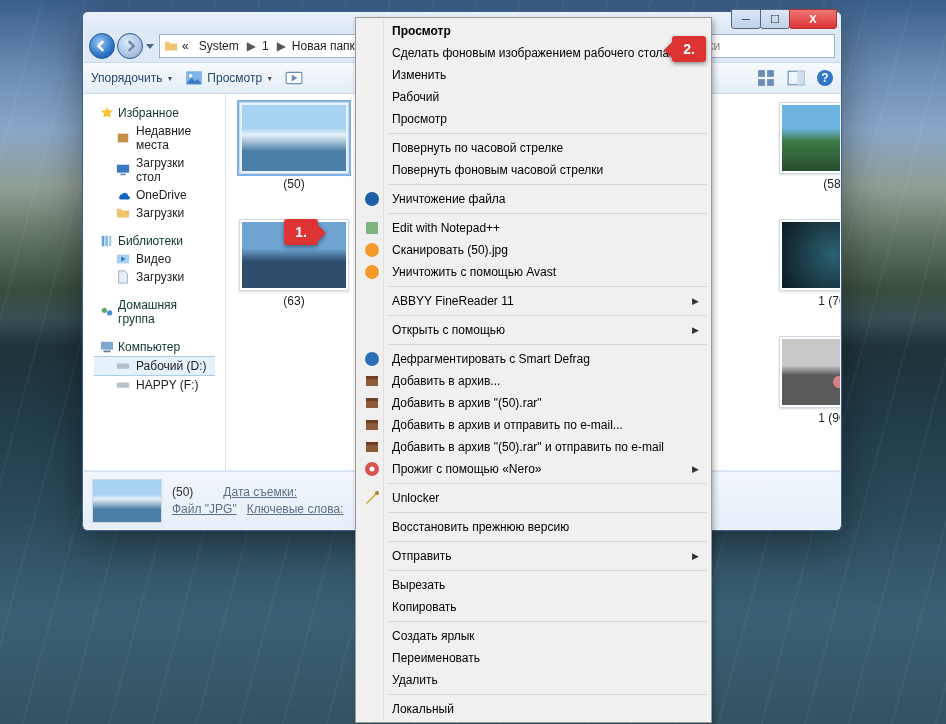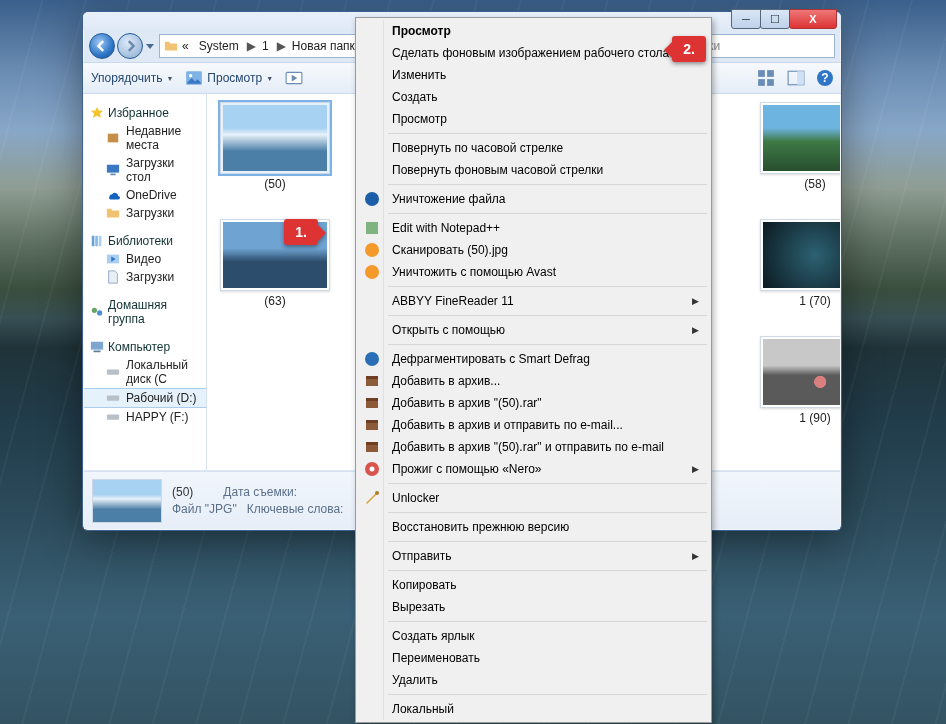--- a/index.html
+++ b/index.html
@@ -30,42 +30,42 @@
   .search { width: 145px; height:24px; border:1px solid #9bb4d0; background:#fff; color:#888; padding:0 4px; display:flex; align-items:center; }
 
   .toolbar { height:32px; background:linear-gradient(#f7fafd,#e4edf7); border-top:1px solid #cad9eb; border-bottom:1px solid #cad9eb;
              display:flex; align-items:center; padding:0 8px; gap:12px; }
   .tbtn { color:#25466e; display:flex; align-items:center; gap:4px; cursor:default; }
   .tbtn .dd { font-size:7px; color:#456; }
   .toolbar .sp { flex:1; }
   .ticon { width:18px; height:18px; }
 
   .body { position:absolute; top:82px; bottom:60px; left:1px; right:1px; display:flex; background:#fff; }
-  .nav { width:123px; border-right:1px solid #d6e2ef; padding:6px 0; overflow:hidden; }
+  .nav { width:142px; border-right:1px solid #d6e2ef; padding:6px 10px; overflow:hidden; }
   .nav .grp { margin:4px 0 10px 0; }
   .nav .hdr { display:flex; align-items:center; gap:4px; padding:2px 6px; color:#133; }
   .nav .item { display:flex; align-items:center; gap:6px; padding:2px 6px 2px 22px; color:#222; }
   .nav .item.sel { background:#e5f1fb; border:1px solid #a8cdee; border-left:none; border-right:none; }
   .nicon { width:14px; height:14px; flex-shrink:0; }
 
   .content { flex:1; padding:8px; overflow:hidden; position:relative; }
   .thumb { width:120px; display:flex; flex-direction:column; align-items:center; gap:3px; }
   .thumb .pic { width:110px; height:72px; border:1px solid #d0dae6; padding:2px; background:#fff; box-shadow:0 1px 2px rgba(0,0,0,0.15); }
   .thumb .pic .img { width:100%; height:100%; }
   .thumb.sel .pic { outline:2px solid #7db2e8; background:#e5f1fb; }
   .thumb .lbl { color:#222; }
   .thumbs-layer { display:flex; }
   .left-thumbs, .right-thumbs { display:flex; flex-direction:column; gap:28px; }
   .right-thumbs { margin-left: 420px; }
 
   .details { position:absolute; left:1px; right:1px; bottom:1px; height:58px; border-top:1px solid #d6e2ef;
              background:linear-gradient(#f1f6fc,#e7eef8); display:flex; align-items:center; padding:4px 8px; gap:10px; }
   .details .dpic { width:70px; height:44px; border:1px solid #cfd9e5; }
   .details .meta { display:flex; flex-direction:column; gap:3px; color:#333; }
-  .details .label { color:#5b7089; }
+  .details .label { color:#5b7089;text-decoration:underline; }
 
   
   .ctx { position:absolute; left:355px; top:17px; width:357px; background:#f0f0f0; border:1px solid #9a9a9a;
          box-shadow:2px 3px 6px rgba(0,0,0,0.3); padding:2px; z-index:50; }
   .ctx .iconcol { position:absolute; left:2px; top:2px; bottom:2px; width:26px; background:#f0f0f0; border-right:1px solid #e0e0e0; }
   .ctx .mi { position:relative; display:flex; align-items:center; height:22px; padding-left:34px; color:#000; }
   .ctx .mi.b { font-weight:bold; }
   .ctx .mi .arrow { position:absolute; right:10px; color:#333; font-size:9px; }
   .ctx .mi .mic { position:absolute; left:6px; width:16px; height:16px; }
   .ctx .msep { height:1px; background:#d7d7d7; margin:3px 2px 3px 30px; }
@@ -237,26 +237,20 @@
           </div>
       </div>
       <div class="grp">
         <div class="hdr">
             <svg class="nicon" viewBox="0 0 16 16">
               <rect x="1" y="2" width="14" height="9" fill="#7fa6cf"></rect>
               <rect x="4" y="12" width="8" height="2" fill="#5f7f9f"></rect>
             </svg>
             <span>Компьютер</span>
           </div>
-        <div class="item">
-            <svg class="nicon drive" viewBox="0 0 16 16">
-              <rect x="1" y="5" width="14" height="6" rx="1"></rect>
-            </svg>
-            <span>Локальный диск (C</span>
-          </div>
         <div class="item sel">
             <svg class="nicon drive" viewBox="0 0 16 16">
               <rect x="1" y="5" width="14" height="6" rx="1"></rect>
             </svg>
             <span>Рабочий (D:)</span>
           </div>
         <div class="item">
             <svg class="nicon drive" viewBox="0 0 16 16">
               <rect x="1" y="5" width="14" height="6" rx="1"></rect>
             </svg>
@@ -319,21 +313,21 @@
   <div class="mi b">
       <span>Просмотр</span>
     </div>
   <div class="mi">
       <span>Сделать фоновым изображением рабочего стола</span>
     </div>
   <div class="mi">
       <span>Изменить</span>
     </div>
   <div class="mi">
-      <span>Создать</span>
+      <span>Рабочий</span>
     </div>
   <div class="mi">
       <span>Просмотр</span>
     </div>
   <div class="msep"></div>
   <div class="mi">
       <span>Повернуть по часовой стрелке</span>
     </div>
   <div class="mi">
       <span>Повернуть фоновым часовой стрелки</span>
@@ -429,24 +423,24 @@
   <div class="mi">
       <span>Восстановить прежнюю версию</span>
     </div>
   <div class="msep"></div>
   <div class="mi">
       <span>Отправить</span>
       <span class="arrow">▶</span>
     </div>
   <div class="msep"></div>
   <div class="mi">
+      <span>Вырезать</span>
+    </div>
+  <div class="mi">
       <span>Копировать</span>
-    </div>
-  <div class="mi">
-      <span>Вырезать</span>
     </div>
   <div class="msep"></div>
   <div class="mi">
       <span>Создать ярлык</span>
     </div>
   <div class="mi">
       <span>Переименовать</span>
     </div>
   <div class="mi">
       <span>Удалить</span>

